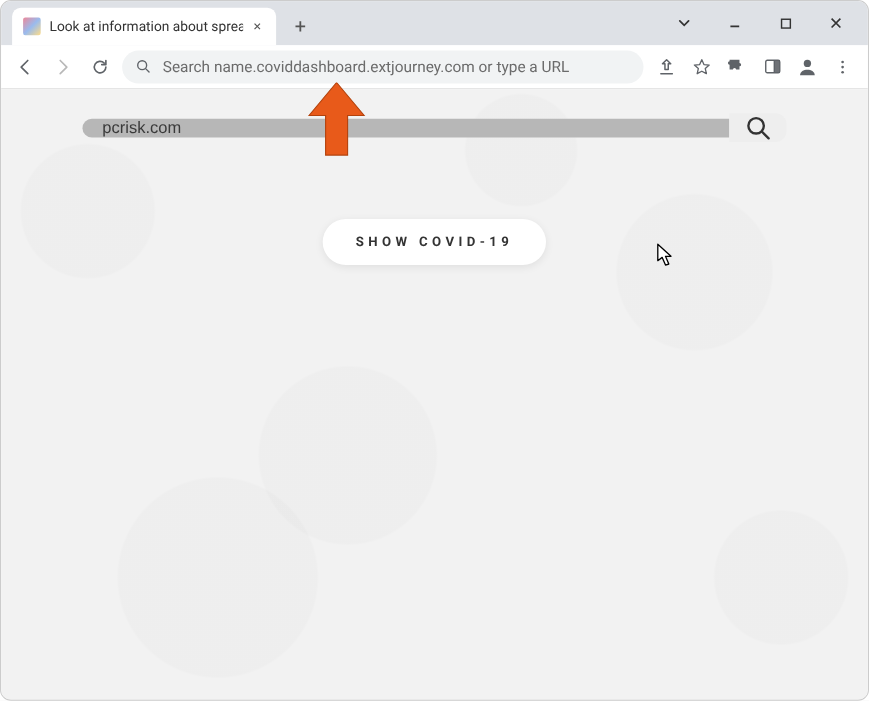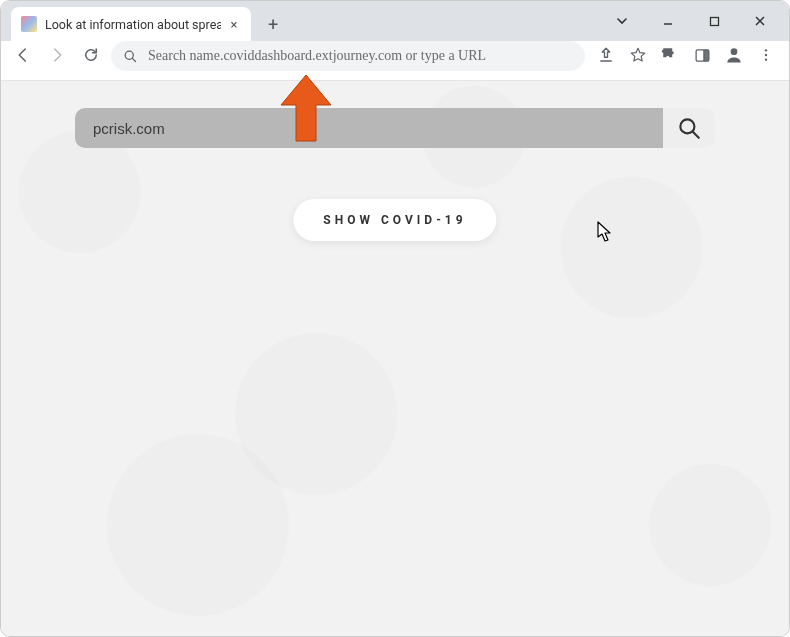--- a/index.html
+++ b/index.html
@@ -60,25 +60,24 @@
   .window-controls .wc {
     width: 46px; height: 32px;
     display: flex; align-items: center; justify-content: center;
     color: #333;
   }
 
   .toolbar {
     height: 40px;
     background: #fff;
     display: flex;
-    align-items: flex-start;
+    align-items: center;
     padding: 0 8px;
     gap: 6px;
     border-bottom: 1px solid #e5e5e5;
-    font-family: Liberation Serif, serif;
   }
   .toolbar .ico {
     width: 28px; height: 28px;
     display: flex; align-items: center; justify-content: center;
     color: #5f6368; border-radius: 50%;
   }
   .toolbar .ico.disabled { color: #b8b8b8; }
   .omnibox {
     flex: 1;
     height: 30px;
@@ -110,23 +109,24 @@
       radial-gradient(circle at 40% 60%, rgba(0,0,0,0.015) 0 80px, transparent 82px),
       radial-gradient(circle at 80% 30%, rgba(0,0,0,0.015) 0 70px, transparent 72px),
       radial-gradient(circle at 60% 10%, rgba(0,0,0,0.015) 0 50px, transparent 52px),
       radial-gradient(circle at 25% 80%, rgba(0,0,0,0.015) 0 90px, transparent 92px),
       radial-gradient(circle at 90% 80%, rgba(0,0,0,0.015) 0 60px, transparent 62px);
   }
 
   .search-wrap {
     position: absolute;
     left: 50%; transform: translateX(-50%);
-    top: 27px;
+    top: 15px;
     width: 640px; height: 40px;
     display: flex;
+    align-items: center;
   }
   .search-input {
     flex: 1;
     border: none;
     outline: none;
     background: #b7b7b7;
     border-radius: 10px 0 0 10px;
     padding: 0 18px;
     font-size: 15px;
     color: #3a3a3a;

